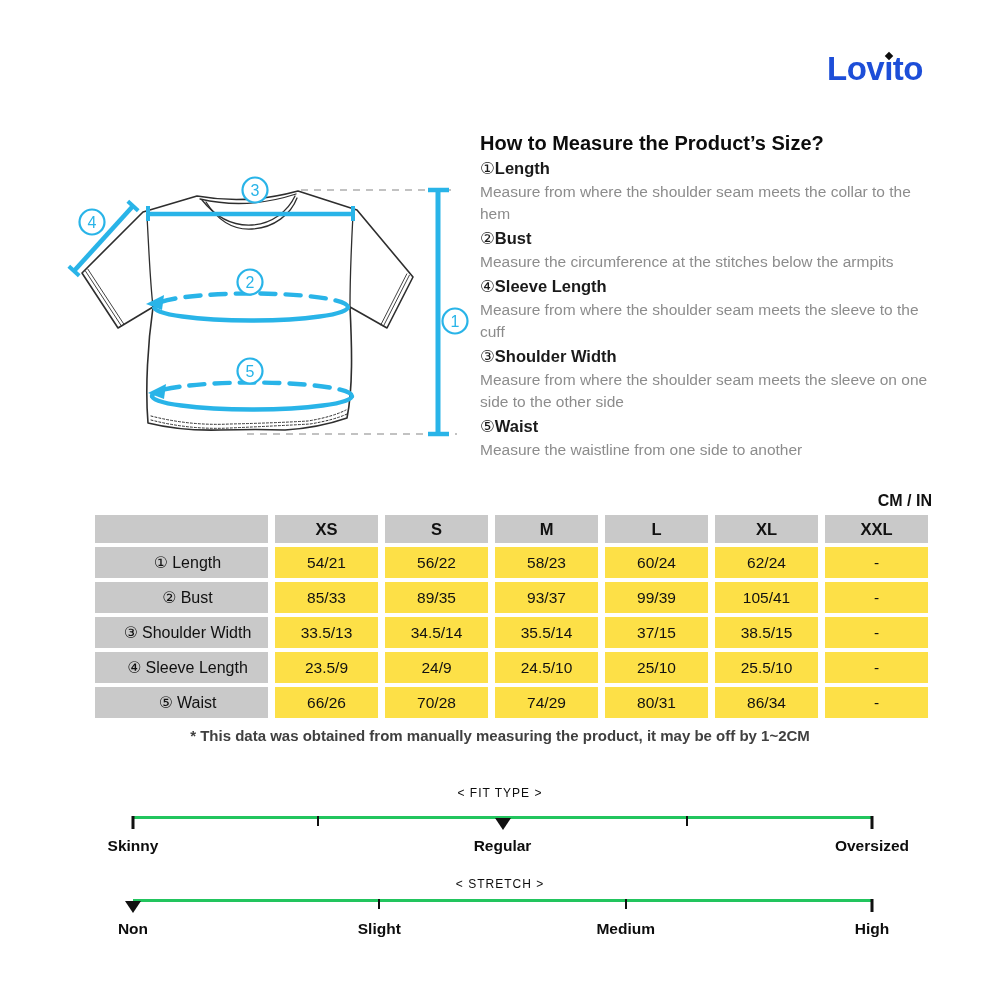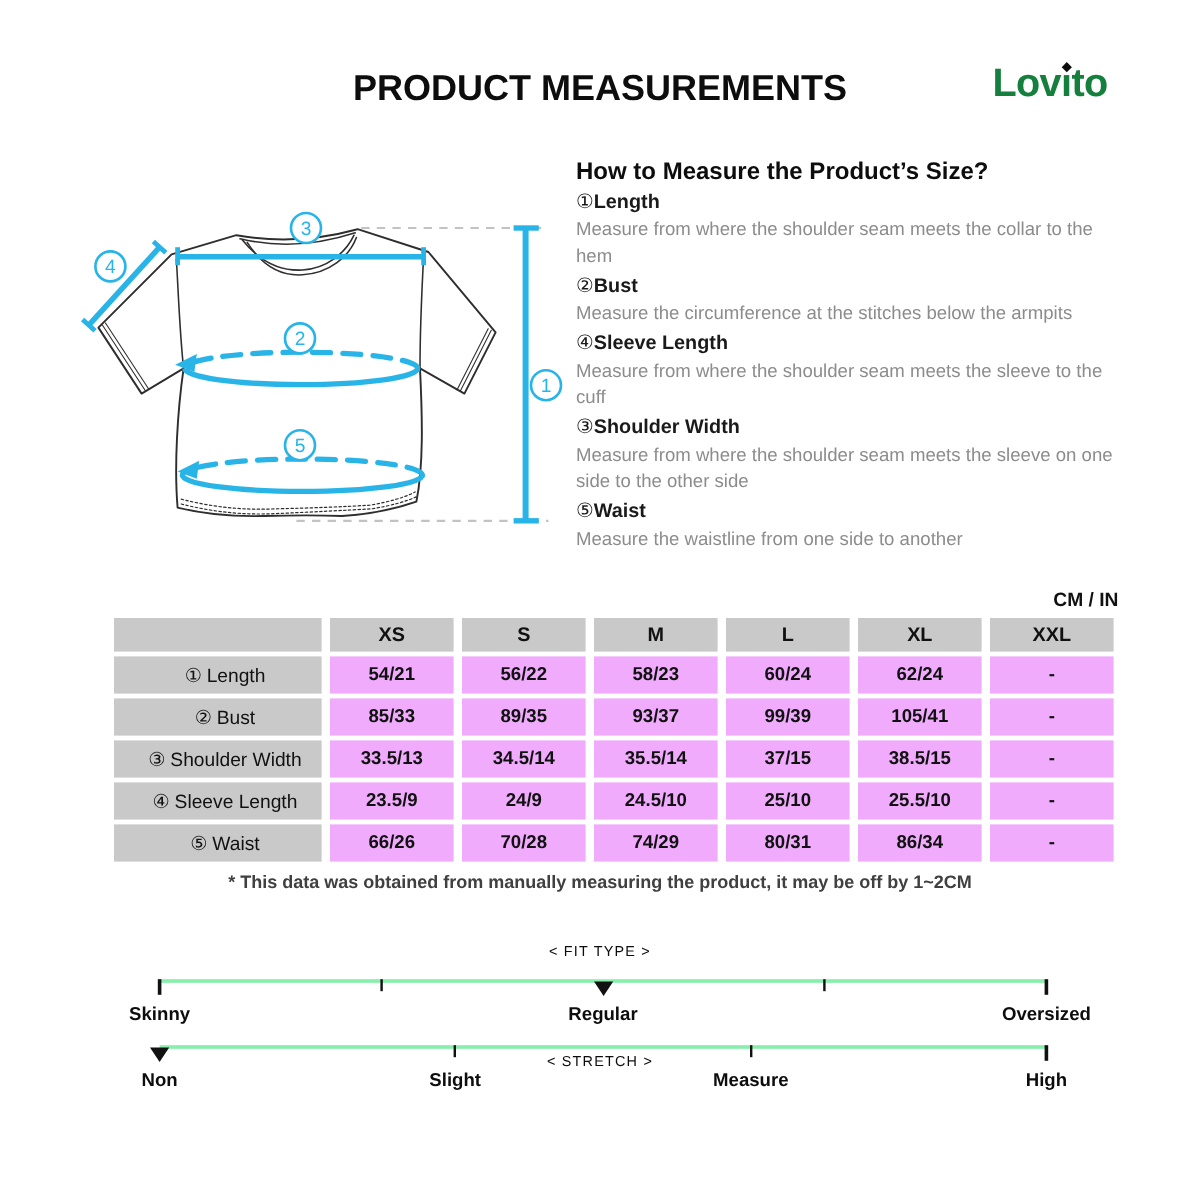--- a/index.html
+++ b/index.html
@@ -9,21 +9,21 @@
     font-family:"Liberation Sans","DejaVu Sans",sans-serif; color:#111; overflow:hidden;
   }
 
   
   .page-title {
     position:absolute; top:57px; left:0; width:100%; text-align:center;
     font-size:30px; font-weight:800; letter-spacing:0px; color:#0d0d0d;
   }
   .brand-logo {
     position:absolute; top:50px; right:77px;
-    font-size:33px; font-weight:700; letter-spacing:-0.5px; color:#15803d;
+    font-size:33px; font-weight:700; letter-spacing:-0.5px; color:#1d4ed8;
   }
   .logo-i { position:relative; display:inline-block; }
   .logo-diamond {
     position:absolute; left:50%; top:3px; width:6px; height:6px;
     background:#0d0d0d; transform:translateX(-50%) rotate(45deg);
   }
 
   
   .howto { position:absolute; left:480px; top:132px; width:452px; }
   .howto-title { font-size:20px; font-weight:700; color:#0d0d0d; margin-bottom:0; }
@@ -37,55 +37,54 @@
     position:absolute; left:88px; top:511px; width:847px;
     border-collapse:separate; border-spacing:7px 4px; table-layout:fixed;
   }
   table.size-table td { text-align:center; vertical-align:middle; }
   td.head { background:#c9c9c9; font-weight:700; font-size:16.5px; height:28px; }
   td.rowlab {
     background:#c9c9c9; font-size:16px; height:31px; text-align:left; padding-left:12px;
     white-space:nowrap;
   }
   td.rowlab .num { margin-right:4px; }
-  td.val { background:#f0abfc; font-weight:700; font-size:15.5px; height:27px; }
+  td.val { background:#fde047; font-weight:400; font-size:15.5px; height:27px; }
 
   
   .disclaimer {
     position:absolute; top:727px; left:0; width:100%; text-align:center;
     font-size:15px; font-weight:700; color:#404040;
   }
 
   
   .scale-title {
     position:absolute; left:0; width:100%; text-align:center;
     font-size:12px; font-weight:400; letter-spacing:1px; color:#0d0d0d;
   }
   .scale-line {
-    position:absolute; left:133px; width:739px; height:3px; background:#86efac;
+    position:absolute; left:133px; width:739px; height:3px; background:#22c55e;
   }
   .scale-line .tick { position:absolute; top:0; background:#111; transform:translateX(-50%); }
   .scale-line .tick.end { width:3px; height:13px; }
   .scale-line .tick.mid { width:2px; height:10px; }
   .scale-line .marker {
     position:absolute; top:2px; width:0; height:0; transform:translateX(-50%);
     border-left:8px solid transparent; border-right:8px solid transparent;
     border-top:12px solid #111;
   }
   .scale-line .slabel {
     position:absolute; top:21px; transform:translateX(-50%);
     font-size:15.5px; font-weight:700; color:#0d0d0d; white-space:nowrap;
   }
 </style>
 </head>
 <body>
 
 <div class="page">
 
-  <div class="page-title">PRODUCT MEASUREMENTS</div>
   <div class="brand-logo"><span>Lov</span><span class="logo-i"><span>ı</span><span class="logo-diamond"></span></span><span>to</span></div>
 
   <svg style="position:absolute;left:60px;top:160px;" width="420" height="300" viewBox="0 0 420 300">
 
     <g fill="#ffffff" stroke="#2e2e2e" stroke-width="1.6" stroke-linejoin="round" stroke-linecap="round">
       <path d="M 83,52 L 137,36 Q 187,45 238,31 L 297,50 L 353,117 L 327,168 L 290,147
                C 292,188 293,228 287,258
                Q 258,268 225,270 Q 198,269 160,270 Q 120,271 88,263
                C 85,228 88,182 93,147
                L 58,168 L 22,113 Z"></path>
@@ -263,24 +262,24 @@
     <span class="tick mid" style="left:25%"></span>
     <span class="tick mid" style="left:75%"></span>
     <span class="tick end" style="left:100%"></span>
     <span class="marker" style="left:50%"></span>
     <span class="slabel" style="left:0%">Skinny</span>
     <span class="slabel" style="left:50%">Regular</span>
     <span class="slabel" style="left:100%">Oversized</span>
   </div>
 
   <div class="scale-title" style="top:877px;">&lt; STRETCH &gt;</div>
-  <div class="scale-line" style="top:871px;text-align:right;">
+  <div class="scale-line" style="top:899px;text-align:right;">
     <span class="tick mid" style="left:33.33%"></span>
     <span class="tick mid" style="left:66.67%"></span>
     <span class="tick end" style="left:100%"></span>
     <span class="marker" style="left:0%"></span>
     <span class="slabel" style="left:0%">Non</span>
     <span class="slabel" style="left:33.33%">Slight</span>
-    <span class="slabel" style="left:66.67%">Measure</span>
+    <span class="slabel" style="left:66.67%">Medium</span>
     <span class="slabel" style="left:100%">High</span>
   </div>
 
 </div>
 
 </body></html>

